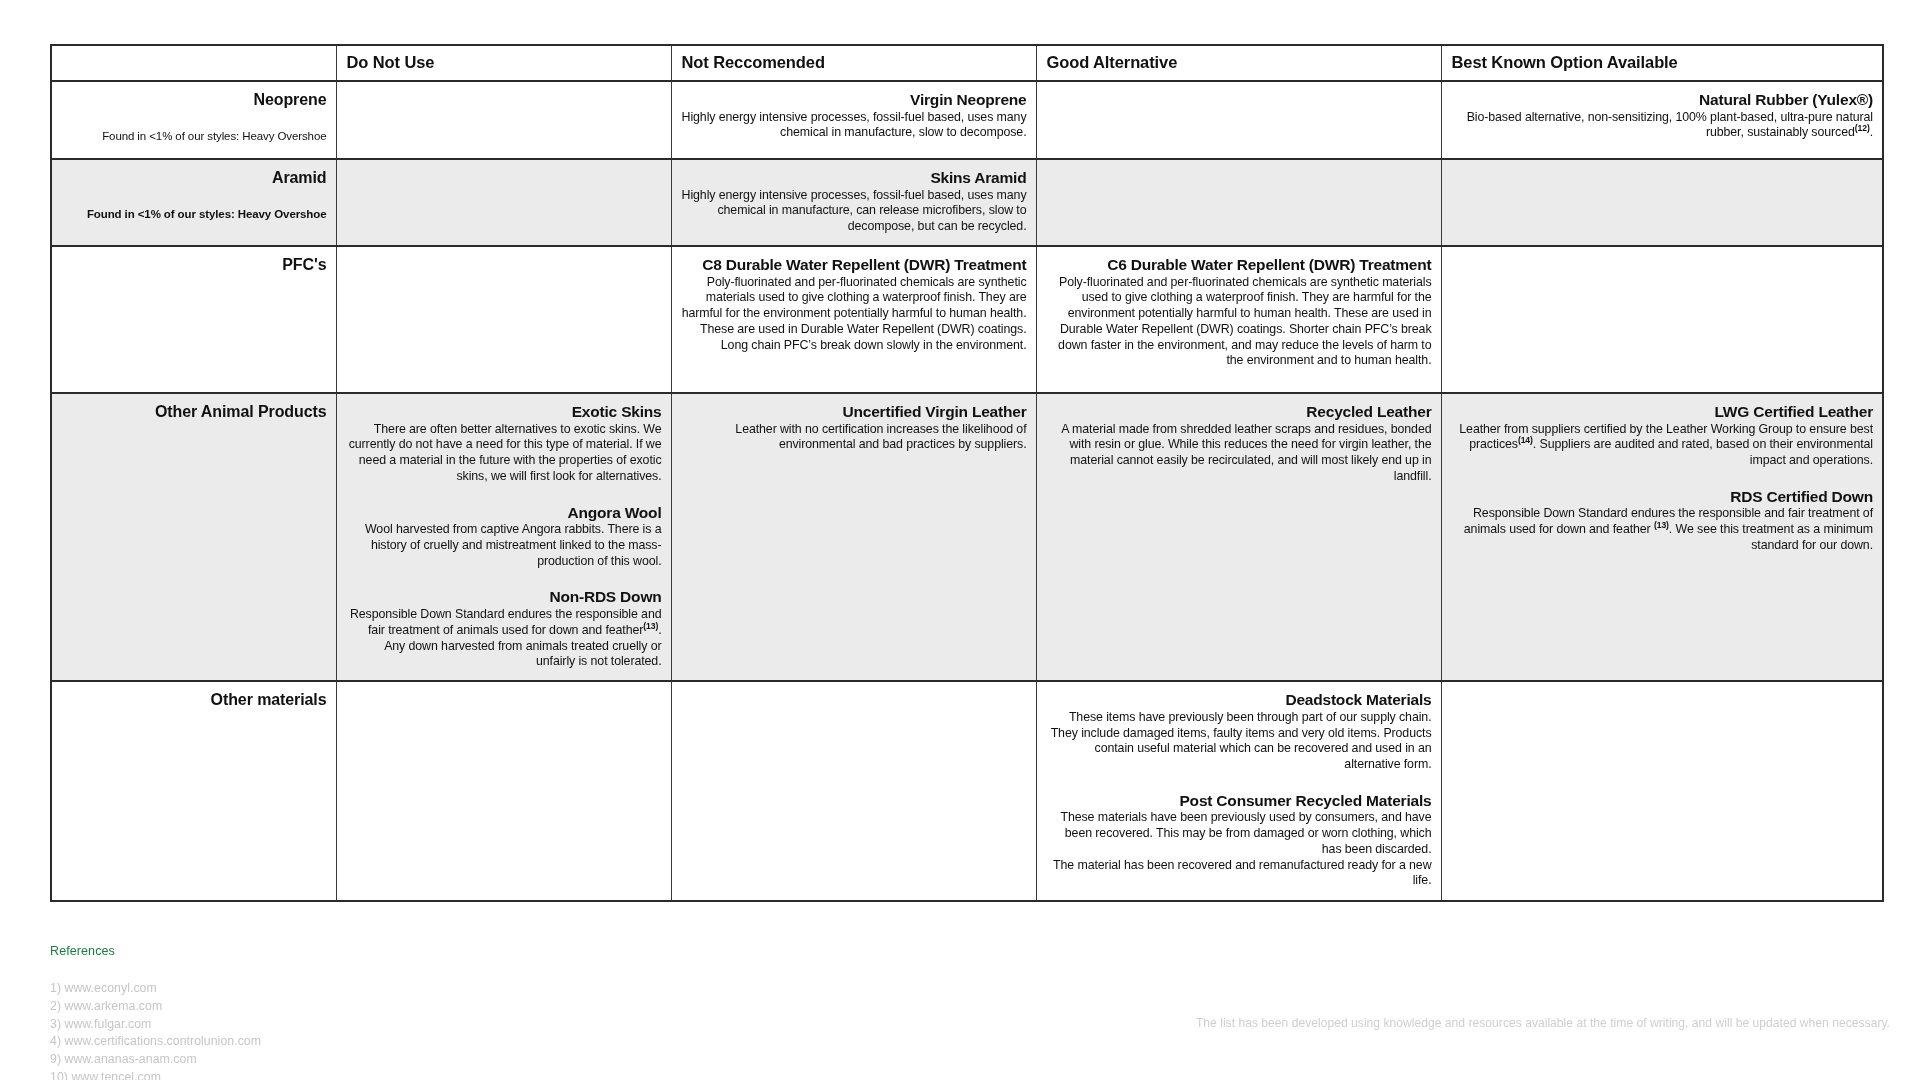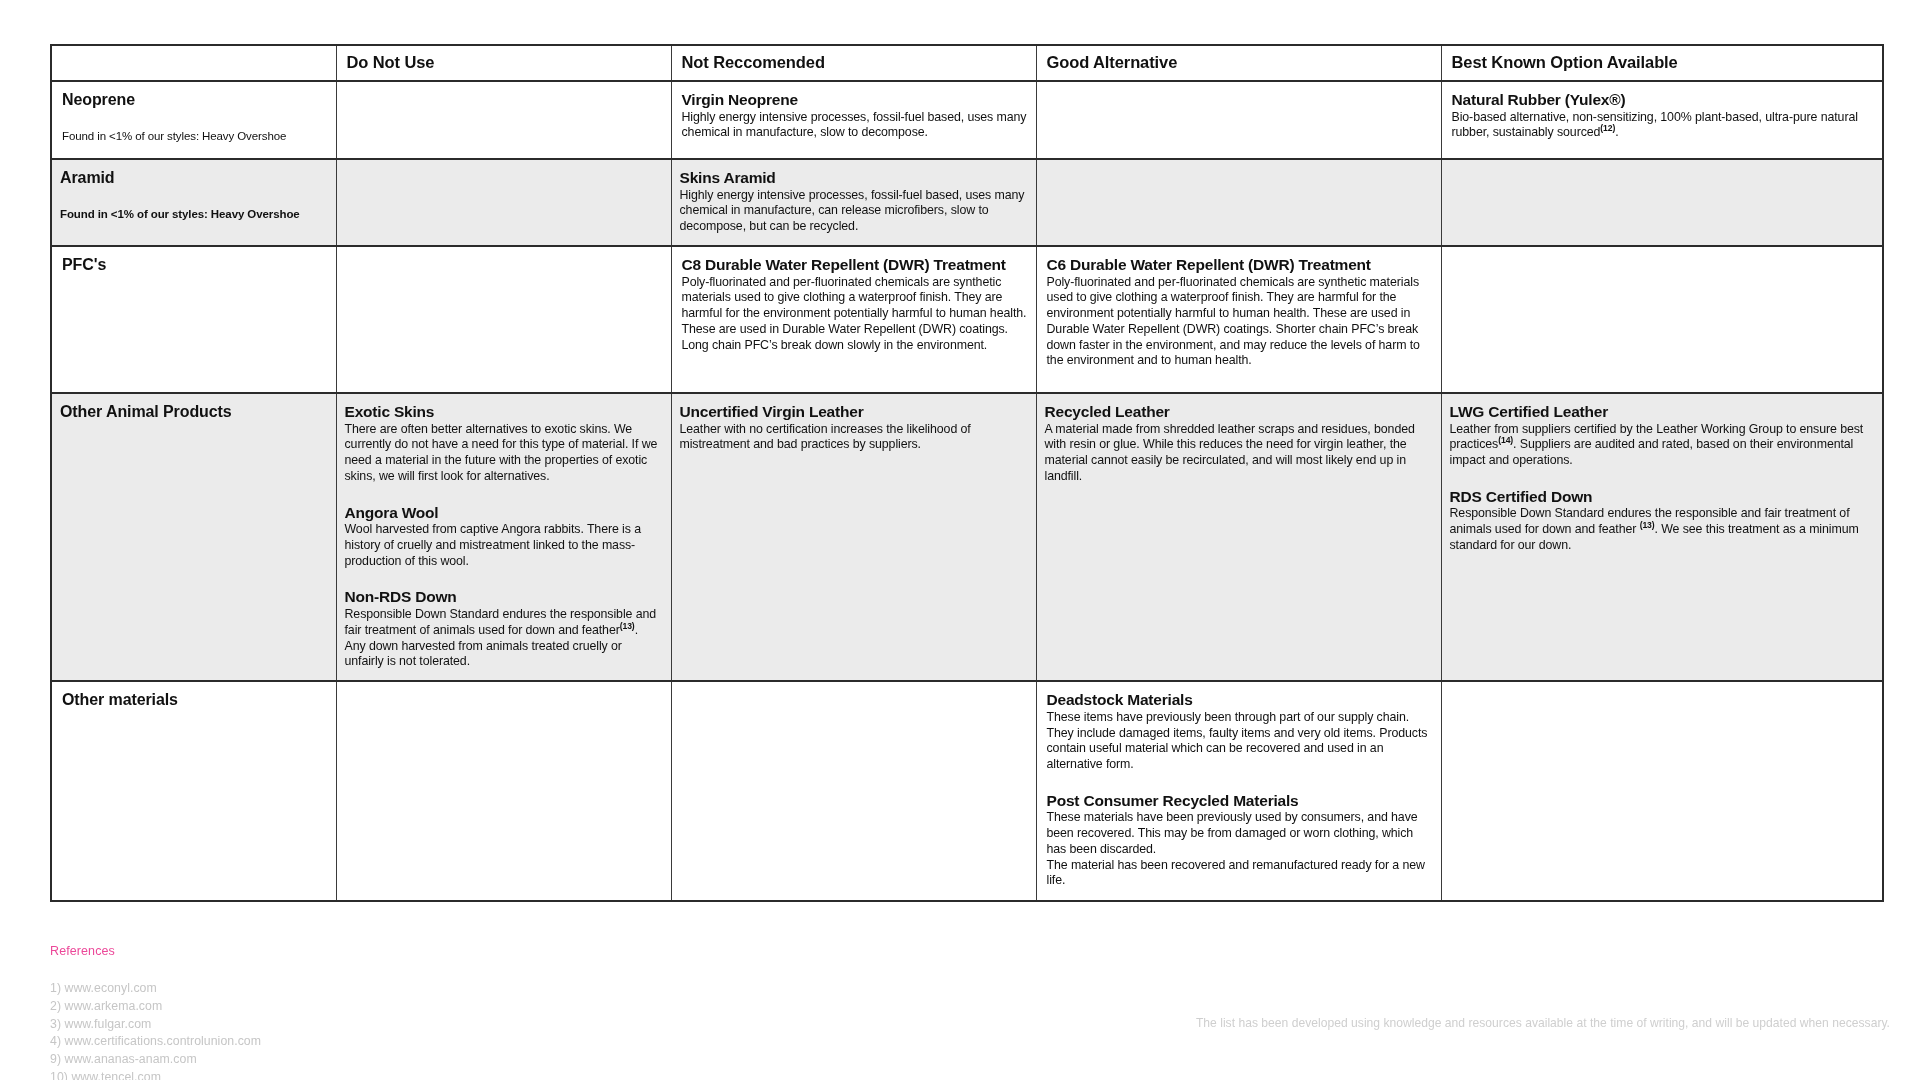--- a/index.html
+++ b/index.html
@@ -61,21 +61,21 @@
     background: #ffffff;
     border-bottom: 2px solid #2b2b2b;
   }
   tr.head-row th.blank { }
 
   
   tr.shade td { background: #ebebeb; padding-left: 8px; }
   tr.plain td { background: #ffffff; }
 
   
-  tr.body-row > td { border-top: 2px solid #0f172a; }
+  tr.body-row > td { border-top: 2px solid #0f172a; text-align: right; }
   tr.body-row > td { border-bottom: 2px solid #2b2b2b; }
 
   
   tr.r-neoprene td { height: 78px; }
   tr.r-aramid   td { height: 70px; }
   tr.r-pfc      td { height: 147px; }
   tr.r-animal   td { height: 213px; }
   tr.r-other    td { height: 220px; }
 
   
@@ -122,21 +122,21 @@
     position: absolute;
     left: 50px;
     top: 944px;
     width: 1840px;
     color: #c6c6c6;
   }
   .refs-title {
     font-size: 12.5px;
     letter-spacing: 0.1px;
     margin: 0 0 22px 0;
-    color: #ec4899;
+    color: #15803d;
   }
   .refs-cols {
     display: flex;
     flex-direction: column;
     align-items: flex-start;
   }
   .refs-col {
     font-size: 12.3px;
     line-height: 1.45;
     color: #c6c6c6;
@@ -251,21 +251,21 @@
                 <div class="blk-body" style="white-space: pre-line;">Wool harvested from captive Angora rabbits. There is a history of cruelly and mistreatment linked to the mass-production of this wool.</div>
               </div>
               <div class="blk">
                 <div class="blk-title">Non-RDS Down</div>
                 <div class="blk-body"><span>Responsible Down Standard endures the responsible and fair treatment of animals used for down and feather</span><sup>(13)</sup><span>. Any down harvested from animals treated cruelly or unfairly is not tolerated.</span></div>
               </div>
             </td>
             <td>
               <div class="blk">
                 <div class="blk-title">Uncertified Virgin Leather</div>
-                <div class="blk-body" style="white-space: pre-line;">Leather with no certification increases the likelihood of mistreatment and bad practices by suppliers.</div>
+                <div class="blk-body" style="white-space: pre-line;">Leather with no certification increases the likelihood of environmental and bad practices by suppliers.</div>
               </div>
             </td>
             <td>
               <div class="blk">
                 <div class="blk-title">Recycled Leather</div>
                 <div class="blk-body" style="white-space: pre-line;">A material made from shredded leather scraps and residues, bonded with resin or glue. While this reduces the need for virgin leather, the material cannot easily be recirculated, and will most likely end up in landfill.</div>
               </div>
             </td>
             <td>
               <div class="blk">

